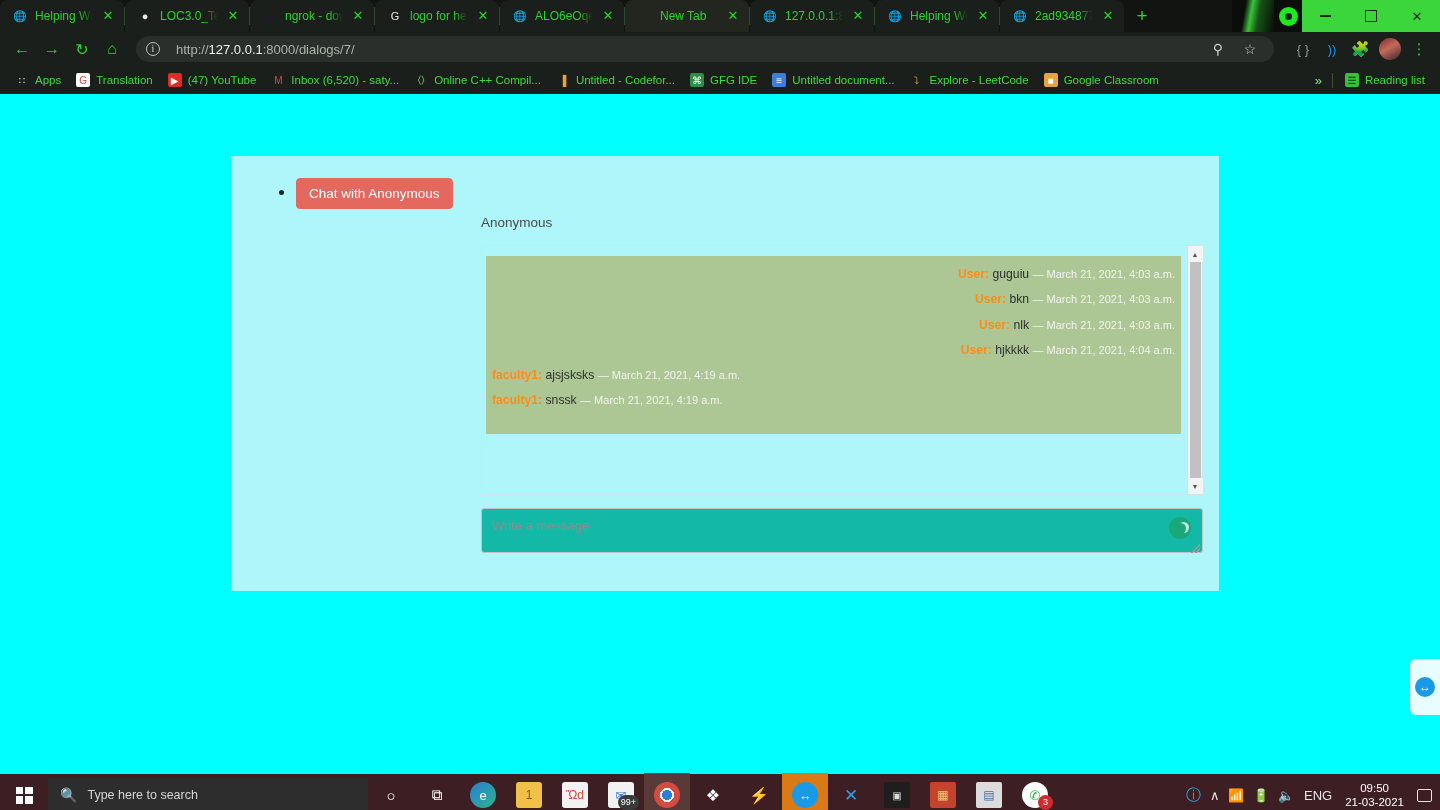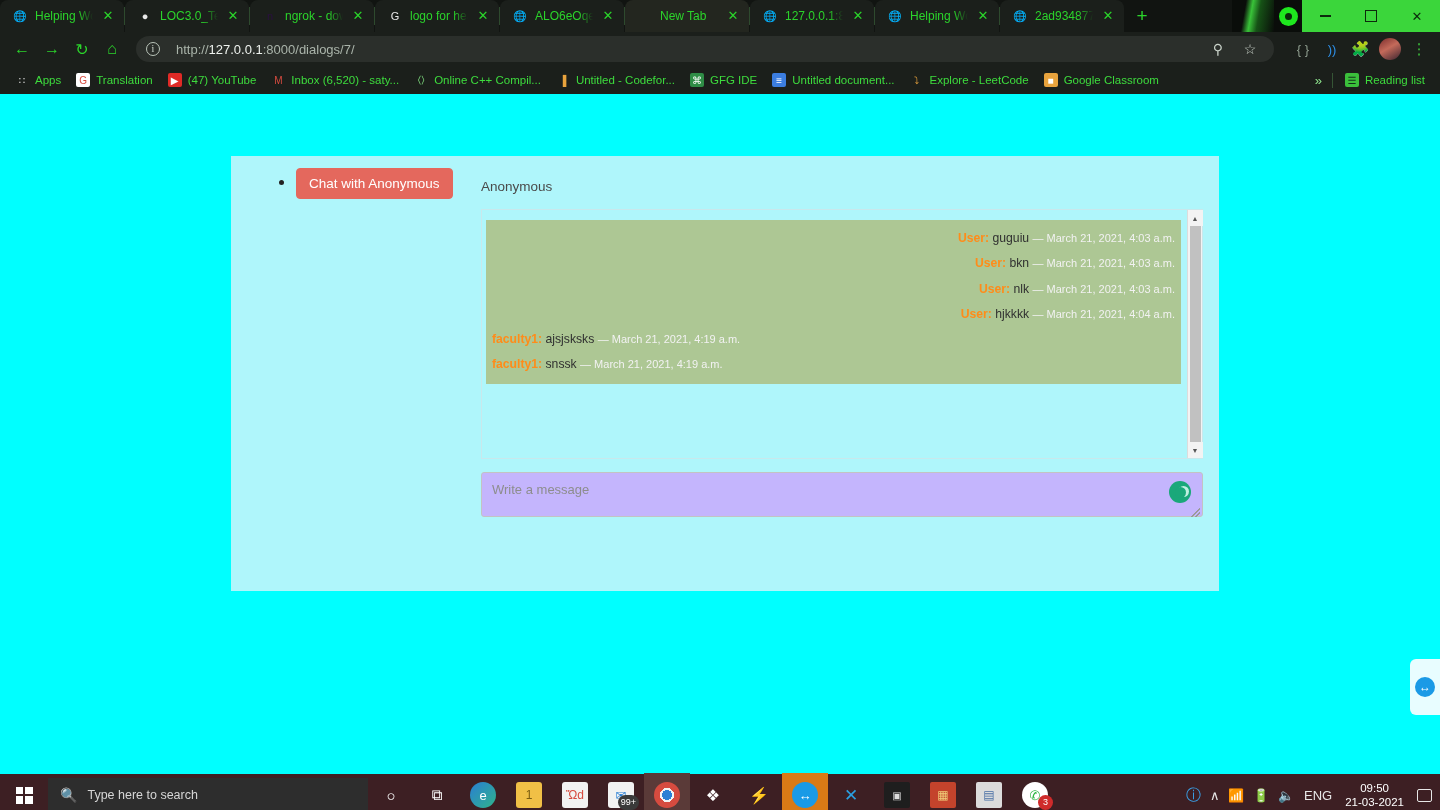--- a/index.html
+++ b/index.html
@@ -146,49 +146,49 @@
     position: relative;
     overflow: hidden;
   }
   .chat-card {
     position: absolute; left: 231px; top: 62px;
     width: 988px; height: 435px;
     background: #aff6fb;
   }
   .chat-inner { display: flex; height: 100%; }
 
-  .left-col { width: 250px; padding: 12px 0 0 48px; }
+  .left-col { width: 250px; padding: 22px 0 0 48px; }
   .bullet-li { display: flex; align-items: flex-start; gap: 12px; }
   .bullet-dot {
     width: 5px; height: 5px; border-radius: 50%; background: #222;
     margin-top: 12px; flex: 0 0 5px;
   }
   .chat-btn {
     background: #e4685d; color: #ffffff;
     border: 1px solid #e4685d; border-radius: 4px;
     font-size: 13.5px; padding: 7px 12px;
     font-family: "Liberation Sans", sans-serif;
     cursor: pointer;
   }
 
-  .right-col { flex: 1 1 auto; padding: 23px 16px 0 0; }
+  .right-col { flex: 1 1 auto; padding: 23px 16px 0 0; margin-top: 36px; }
   .peer-name { font-size: 13.5px; color: #4a4a4a; margin-bottom: 15px; }
   .peer-status { font-size: 13.5px; color: #6b6b5c; margin-bottom: 11px; }
 
   .msg-shell {
     position: relative;
     height: 250px;
     border: 1px solid #c9e8ec;
     background: #aff6fb;
     display: flex;
   }
   .msg-scrollwrap { flex: 1 1 auto; padding: 10px 6px 0 4px; overflow: hidden; }
   .msg-list {
     background: #adc794;
-    padding: 6px 0 6px 0;
+    padding: 6px 0 20px 0;
   }
   .msg {
     font-size: 12.2px;
     color: #3d3d3d;
     padding: 5px 6px;
     line-height: 1.25;
     white-space: nowrap;
   }
   .msg.out { text-align: right; }
   .msg.in  { text-align: left; }
@@ -206,21 +206,21 @@
     width: 15px; height: 16px; flex: 0 0 16px;
     display: flex; align-items: center; justify-content: center;
     font-size: 7px; color: #555; background: #f3f3f3;
   }
   .sb-thumb { width: 11px; flex: 1 1 auto; background: #c1c1c1; border-radius: 0; margin: 0; }
 
   .composer { margin-top: 13px; position: relative; }
   .composer textarea {
     width: 100%; height: 45px;
     border: 1px solid #c3c3c3; border-radius: 3px;
-    background: #c4b5fd;
+    background: #14b8a6;
     font-family: "Liberation Sans", sans-serif;
     font-size: 13px; color: #444;
     padding: 9px 44px 9px 10px;
     resize: none; outline: none;
   }
   .composer textarea::placeholder { color: #8d8d8d; }
   .typing-orb {
     position: absolute; right: 12px; top: 9px;
     width: 22px; height: 22px; border-radius: 50%;
     background: #1aa87a;

